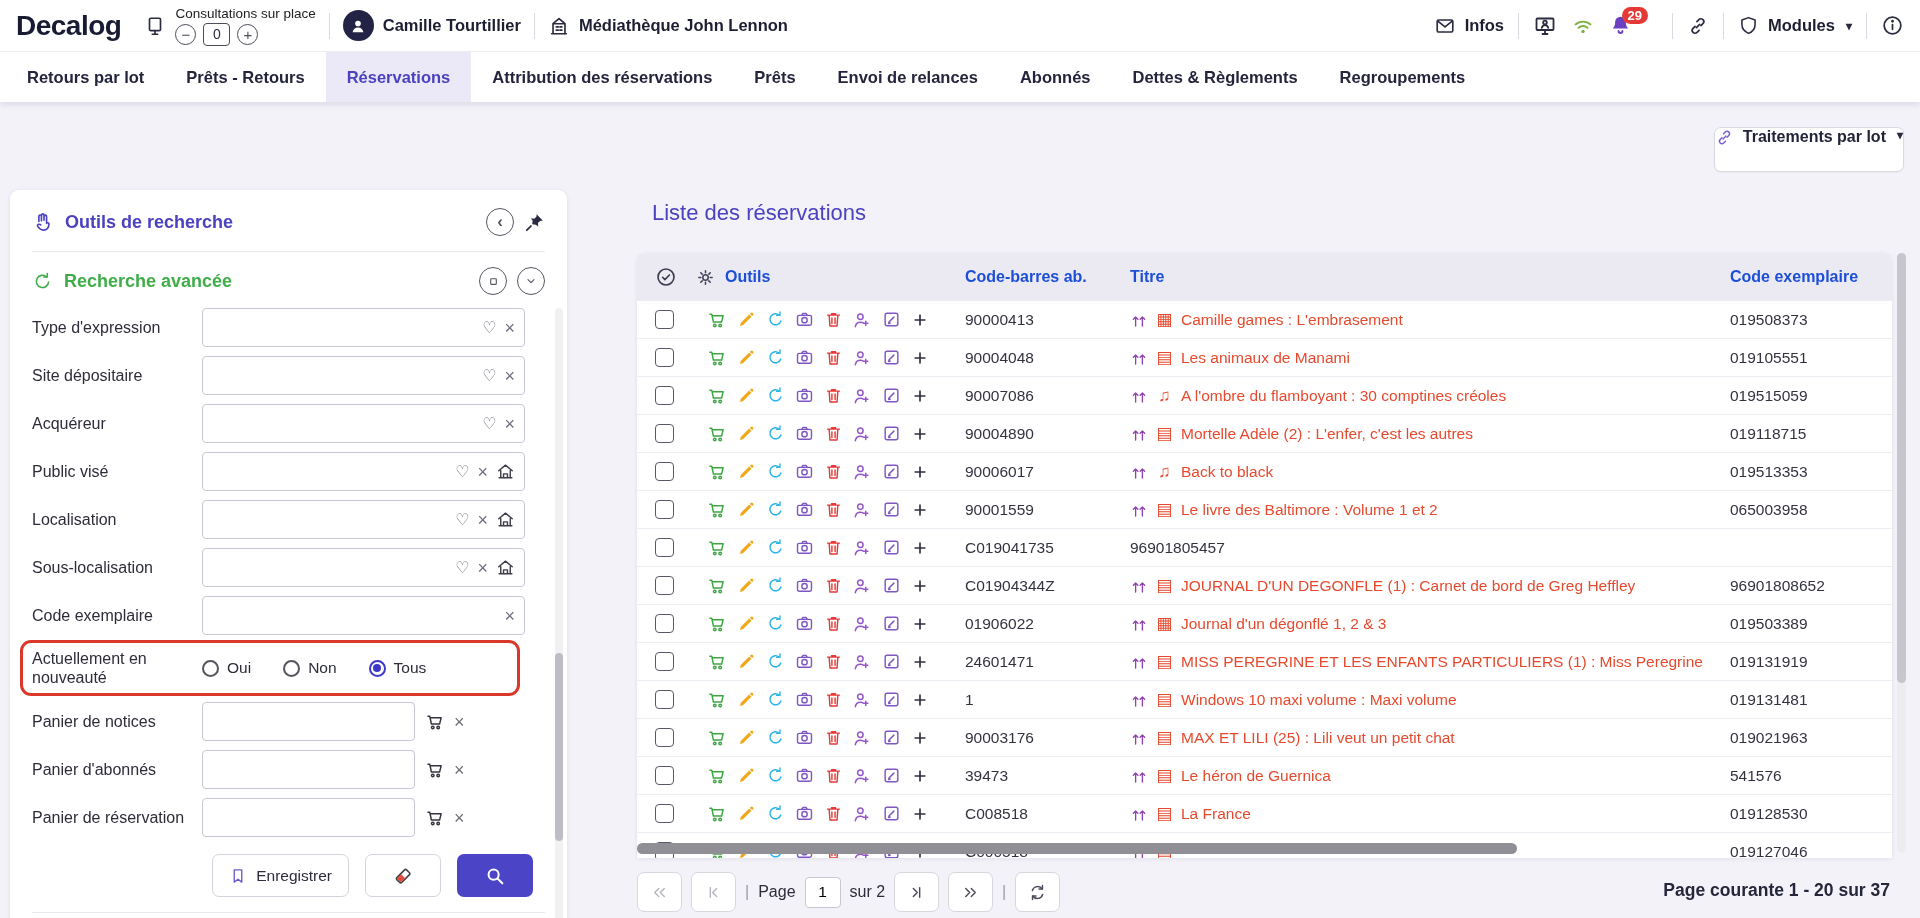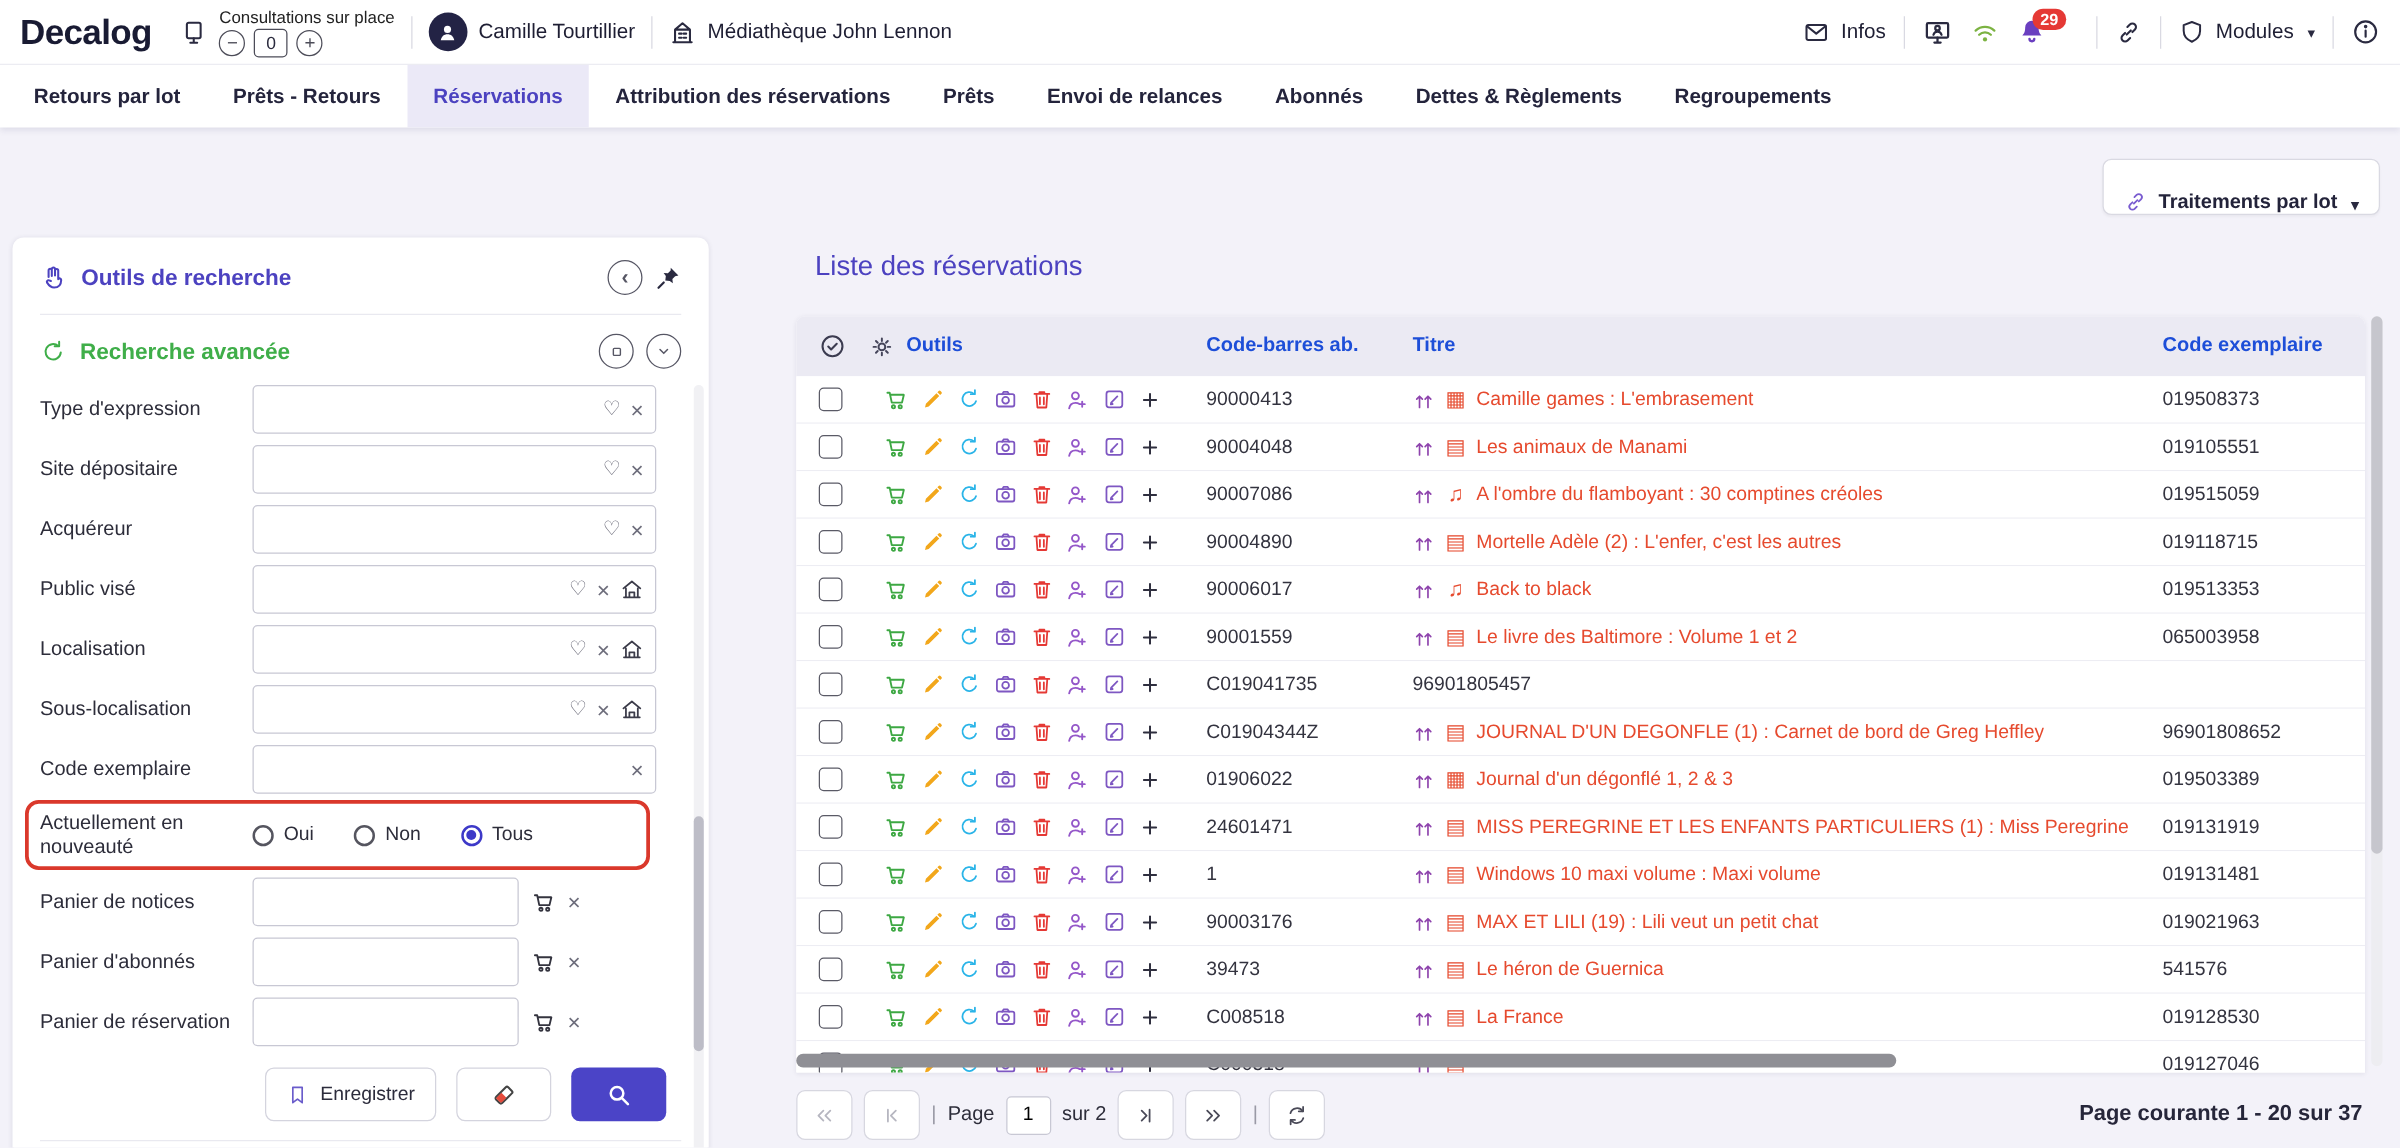--- a/index.html
+++ b/index.html
@@ -13,35 +13,35 @@
 
   
   .topbar { height:52px; background:#fff; display:flex; align-items:center; padding:0 16px; gap:13px; border-bottom:1px solid #ececf2; position:relative; z-index:5; }
   .logo { font-size:28px; font-weight:bold; color:#191b33; letter-spacing:-0.5px; margin-right:10px; cursor:pointer; }
   .vdiv { width:1px; height:26px; background:#d9d9e2; flex:none; }
   .consult { display:flex; align-items:center; gap:9px; }
   .consult-label { font-size:13.5px; color:#222; margin-bottom:2px; }
   .stepper { display:flex; align-items:center; gap:7px; }
   .step-btn { width:21px; height:21px; border:1.6px solid #4c4c58; border-radius:50%; background:#fff; display:flex; align-items:center; justify-content:center; font-size:15px; color:#4c4c58; cursor:pointer; line-height:1; }
   .step-count { min-width:27px; height:23px; border:1.6px solid #4c4c58; border-radius:4px; display:flex; align-items:center; justify-content:center; font-size:14px; }
-  .tb-item { display:flex; align-items:center; gap:9px; font-weight:normal; font-size:16.5px; color:#1e1e33; white-space:nowrap; }
+  .tb-item { display:flex; align-items:center; gap:9px; font-weight:bold; font-size:16.5px; color:#1e1e33; white-space:nowrap; }
   .avatar { width:31px; height:31px; border-radius:50%; background:#232345; display:flex; align-items:center; justify-content:center; }
   .tb-right { margin-left:auto; display:flex; align-items:center; gap:14px; }
   .icon-dark { color:#2a2a40; }
   .bell-wrap { position:relative; display:inline-flex;text-align:center; }
   .badge { position:absolute; top:-7px; right:-16px; background:#e53935; color:#fff; font-size:13px; font-weight:bold; border-radius:10px; padding:2px 6px; line-height:1; }
   .caret { font-size:12px; color:#2a2a40; margin-left:2px; }
 
   
   .tabsbar { height:50px; background:#fff; display:flex; padding-left:6px; box-shadow:0 3px 5px rgba(40,40,90,.10); position:relative; z-index:4; }
   .tab { padding:0 21px; display:flex; align-items:center; font-weight:bold; font-size:16.5px; color:#24243c; cursor:pointer; white-space:nowrap; }
   .tab.active { background:#ebe9f7; color:#4c42c0; }
 
   
-  .batch-btn { position:absolute; top:127px; right:16px; height:45px; background:#fff; border:1px solid #d9d9e2; border-radius:7px; display:flex; align-items:flex-end; gap:9px; padding:0 16px; font-weight:bold; font-size:16px; color:#23233a; cursor:pointer; box-shadow:0 1px 2px rgba(0,0,0,.04); }
+  .batch-btn { position:absolute; top:127px; right:16px; height:45px; background:#fff; border:1px solid #d9d9e2; border-radius:7px; display:flex; align-items:flex-start; gap:9px; padding:0 0; font-weight:bold; font-size:16px; color:#23233a; cursor:pointer; box-shadow:0 1px 2px rgba(0,0,0,.04); }
   .batch-btn .svgi { color:#7a5cd0; }
 
   
   .panel { position:absolute; left:10px; top:190px; width:557px; height:760px; background:#fff; border-radius:9px 9px 0 0; box-shadow:0 1px 4px rgba(30,30,70,.10); padding:18px 22px 0 22px; }
   .panel-head { display:flex; align-items:center; gap:11px; color:#4c42c0; font-weight:bold; font-size:18px; padding-bottom:15px; border-bottom:1px solid #e9e9f0; }
   .panel-head .right, .sect-head .right { margin-left:auto; display:flex; align-items:center; gap:10px; }
   .circ { width:28px; height:28px; border:1.6px solid #565664; border-radius:50%; display:flex; align-items:center; justify-content:center; color:#565664; cursor:pointer; font-size:17px; background:#fff; }
   .sect-head { display:flex; align-items:center; gap:11px; color:#3fae49; font-weight:bold; font-size:18px; margin:15px 0 13px 0; }
   .f-row { display:flex; align-items:center; margin-bottom:9px; position:relative; }
   .f-label { width:170px; padding-right:8px; font-size:16px; color:#2d2d3a; line-height:1.2; flex:none; }
@@ -1284,21 +1284,21 @@
           </span>
         </span>
         <span class="c-barcode">90003176</span>
         <span class="c-title">
           <span class="svgi res-ico">
             <svg width="18" height="18" viewBox="0 0 24 24">
               <path d="M7.5 20V8M4.5 11l3-3 3 3M16.5 20V8M13.5 11l3-3 3 3"></path>
             </svg>
           </span>
           <span class="media doc"></span>
-          <span class="title-link">MAX ET LILI (19) : Lili veut un petit chat</span>
+          <span class="title-link">MAX ET LILI (25) : Lili veut un petit chat</span>
         </span>
         <span class="c-code">019021963</span>
       </div>
 
       <div class="trow">
         <span class="c-check">
           <span class="cb"></span>
         </span>
         <span class="c-tools" style="padding-left:12px">
           <span class="svgi ticon ti-green">

